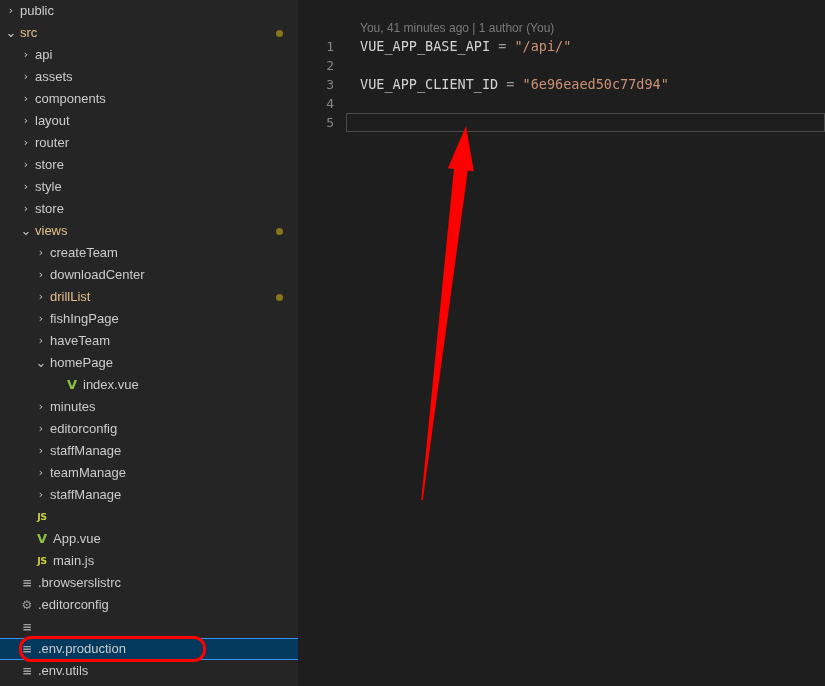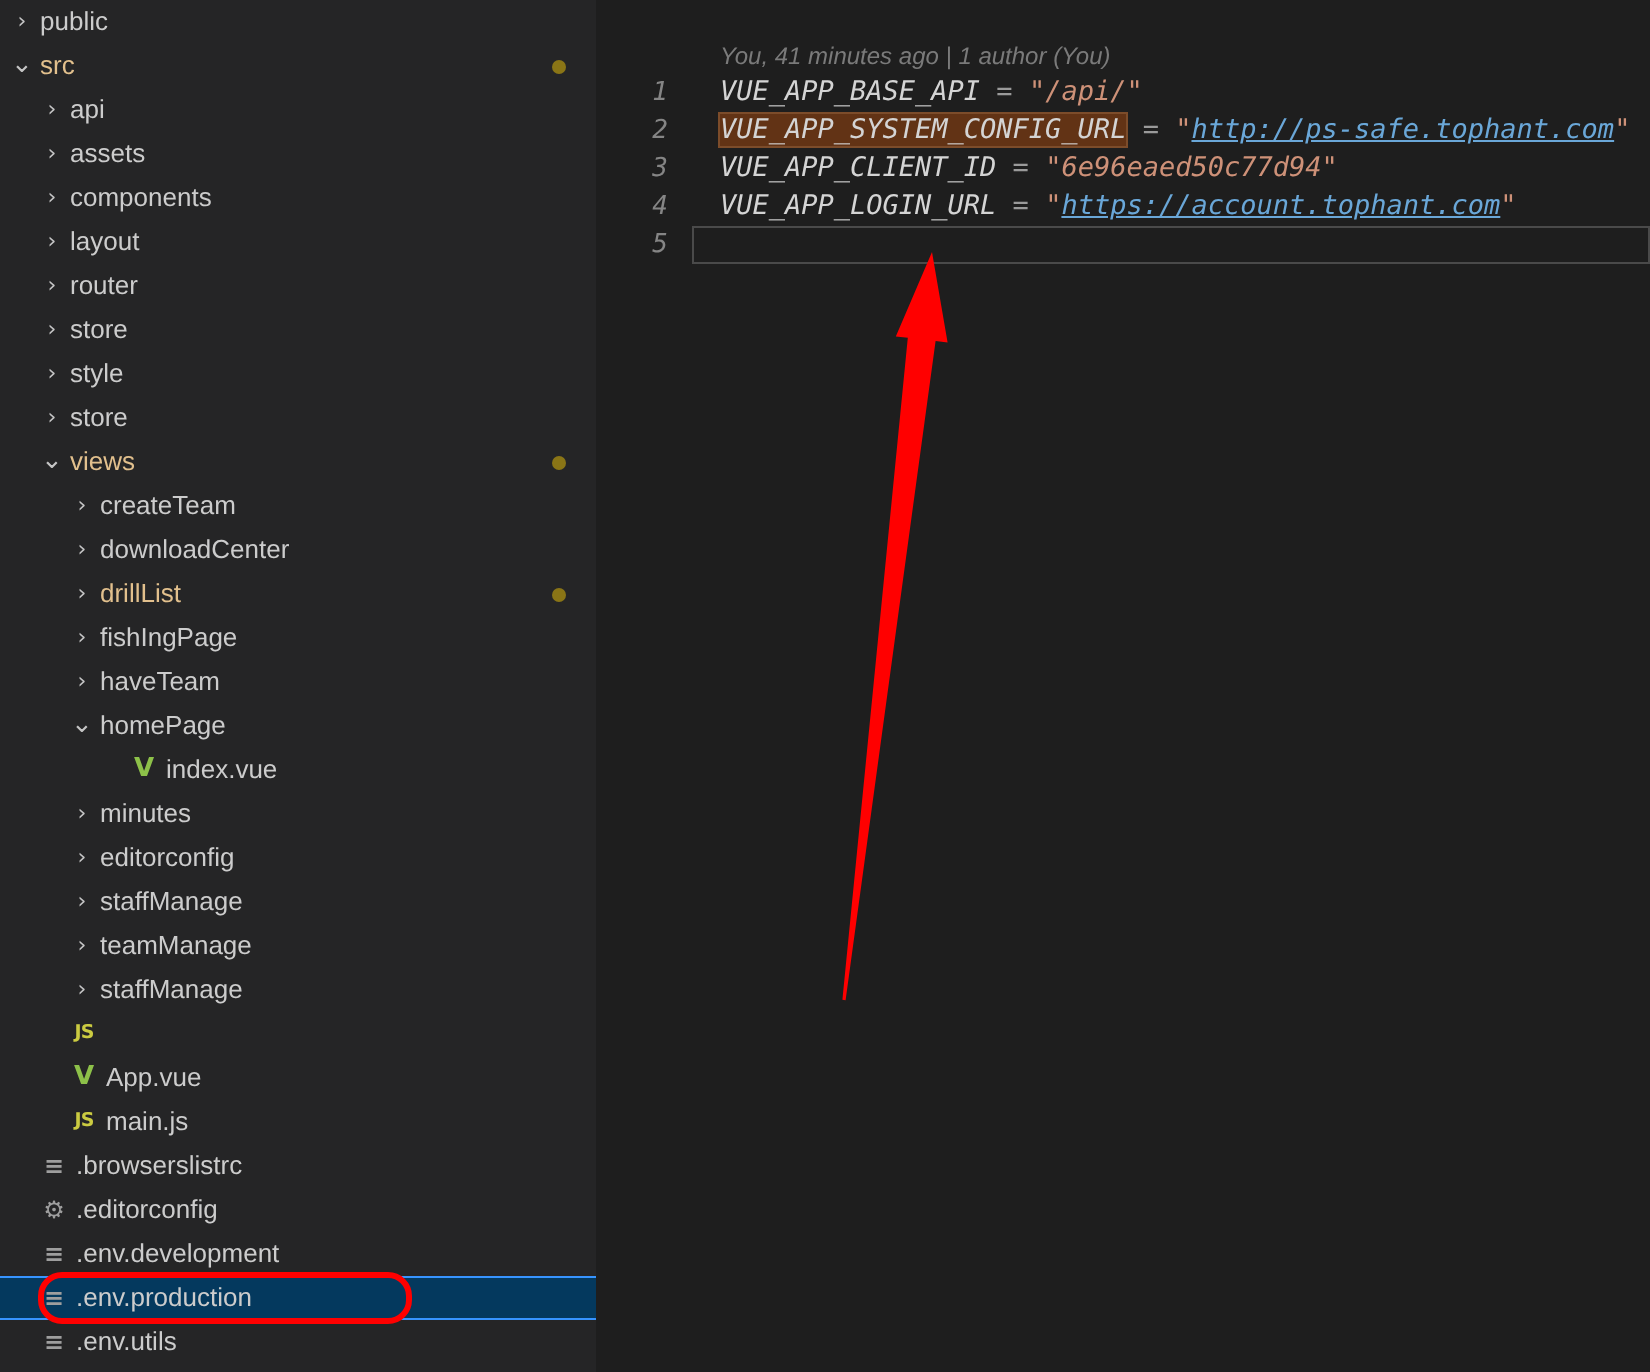--- a/index.html
+++ b/index.html
@@ -77,21 +77,20 @@
     border-radius: 50%;
     background: #8a7516;
   }
 
   
   #editor {
     flex: 1;
     position: relative;
     background: #1e1e1e;
     overflow: hidden;
-    font-style: italic;
   }
   #blame {
     position: absolute;
     left: 62px;
     top: 21px;
     font-size: 12px;
     color: #7a7a7a;
     font-family: "Liberation Sans", sans-serif;
     white-space: nowrap;
   }
@@ -299,21 +298,20 @@
           <span class="label">.browserslistrc</span>
         </div>
         <div class="tree-row" style="padding-left: 4px;">
           <span class="twisty none"></span>
           <span class="ficon gear">⚙</span>
           <span class="label">.editorconfig</span>
         </div>
         <div class="tree-row" style="padding-left: 4px;">
           <span class="twisty none"></span>
           <span class="ficon cfg">≡</span>
-          <span class="label">.env.development</span>
         </div>
         <div class="tree-row selected" style="padding-left: 4px;">
           <span class="twisty none"></span>
           <span class="ficon cfg">≡</span>
           <span class="label">.env.production</span>
         </div>
         <div class="tree-row" style="padding-left: 4px;">
           <span class="twisty none"></span>
           <span class="ficon cfg">≡</span>
           <span class="label">.env.utils</span>
@@ -324,23 +322,23 @@
           <span class="label">.eslintrc.js</span>
         </div>
       </div>
     <div id="annot-box" style="top: 636px; height: 26px;"></div>
   </div>
 
   <div id="editor">
     <div id="blame">You, 41 minutes ago | 1 author (You)</div>
     <div id="code-area">
         <div class="cline"><span class="ln">1</span><span class="ctext"><span class="tok-var">VUE_APP_BASE_API</span><span class="tok-op"> = </span><span class="tok-str">"/api/"</span></span></div>
-        <div class="cline"><span class="ln">2</span><span class="ctext"><span class="tok-var hl-find">VUE_APP_SYSTEM_CONFIG_URL</span><span class="tok-op"> = </span><span class="tok-str">"</span><span class="tok-url">http://ps-safe.tophant.com</span><span class="tok-str">"</span></span></div>
+        <div class="cline"><span class="ln">2</span></div>
         <div class="cline"><span class="ln">3</span><span class="ctext"><span class="tok-var">VUE_APP_CLIENT_ID</span><span class="tok-op"> = </span><span class="tok-str">"6e96eaed50c77d94"</span></span></div>
-        <div class="cline"><span class="ln">4</span><span class="ctext"><span class="tok-var">VUE_APP_LOGIN_URL</span><span class="tok-op"> = </span><span class="tok-str">"</span><span class="tok-url">https://account.tophant.com</span><span class="tok-str">"</span></span></div>
+        <div class="cline"><span class="ln">4</span></div>
         <div class="cline current"><span class="ln">5</span><span class="ctext"></span></div>
       </div>
 
   </div>
 
   <svg id="annot-arrow" viewBox="0 0 825 686" xmlns="http://www.w3.org/2000/svg">
     <polygon id="arrow-shape" points="422.8,500.1 467.8,170.5 473.8,171.2 466.0,126.0 447.9,168.2 453.9,168.9 421.2,499.9" fill="#ff0000"></polygon>
   </svg>
 
 </div>

